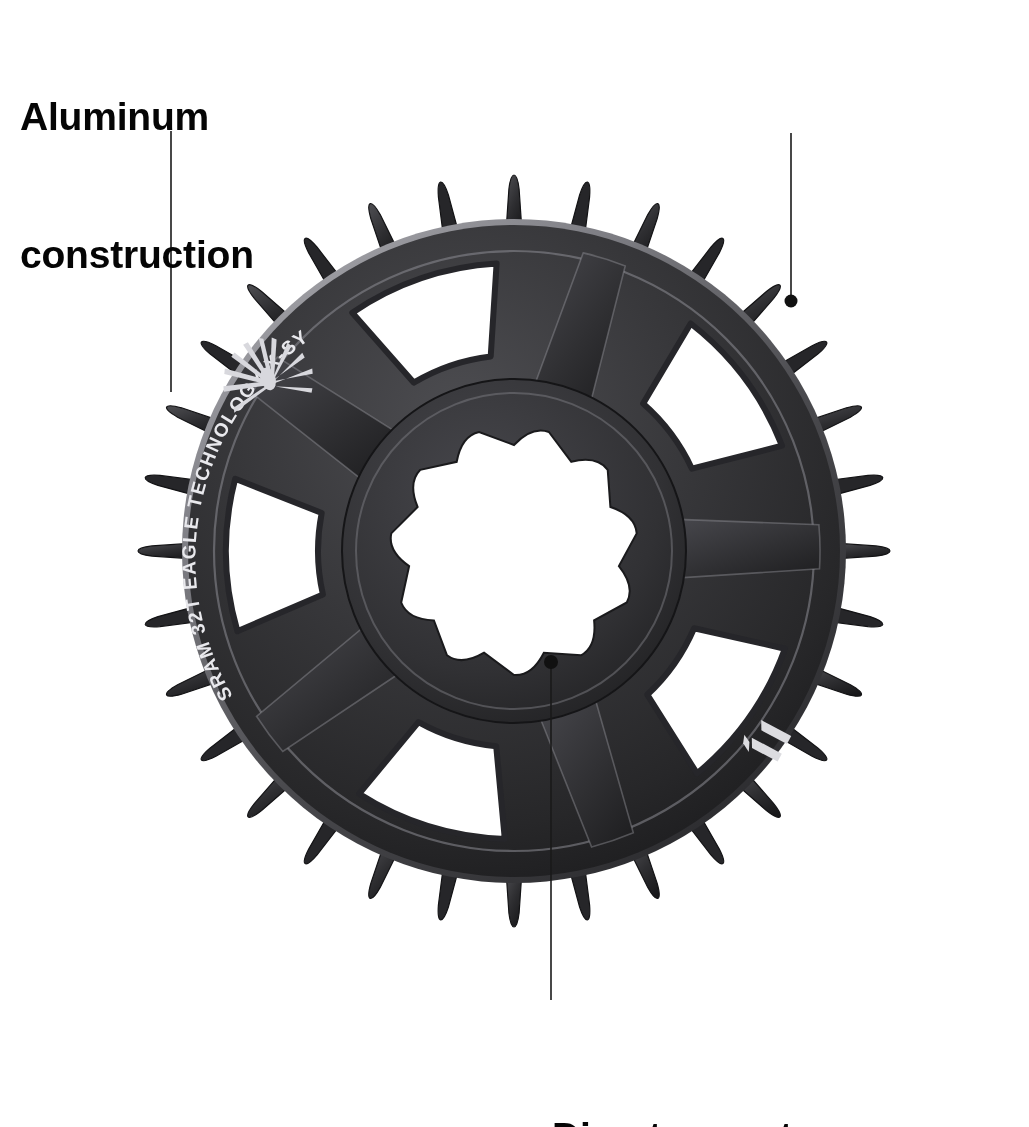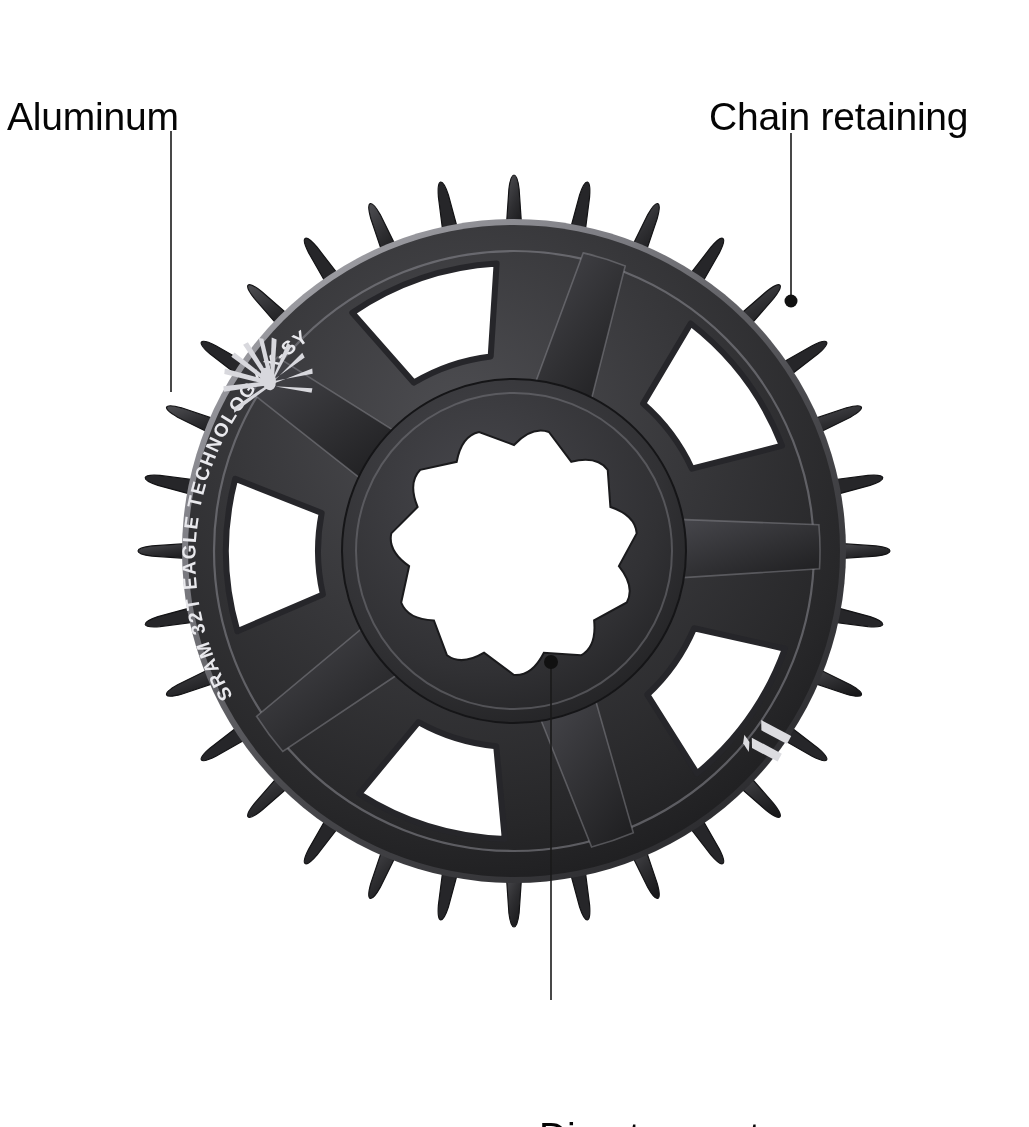--- a/index.html
+++ b/index.html
@@ -13,23 +13,24 @@
     height: 1127px;
     background: #ffffff;
     overflow: hidden;
     font-family: "Liberation Sans", sans-serif;
   }
   .callout {
     position: absolute;
     color: #050505;
     font-size: 39px;
     line-height: 46px;
-    font-weight: 400;
+    font-weight: 700;
     letter-spacing: -0.2px;
     white-space: pre;
+    margin-left: 13px;
   }
   .callout-line1 { display: block; }
   .callout-line2 { display: block; }
 
   #callout-aluminum   { left: 7px;   top: 2px;  text-align: left; }
   #callout-chain      { left: 709px; top: 2px;  text-align: left; }
   #callout-directmount{ left: 539px; top: 1022px; text-align: left; }
 
   #product-figure {
     position: absolute;
@@ -172,24 +173,24 @@
         <line x1="791" y1="133" x2="791" y2="299"></line>
         <circle cx="791" cy="301" r="6.5" stroke="none"></circle>
         <line x1="551" y1="666" x2="551" y2="1000"></line>
         <circle cx="551" cy="662" r="7" stroke="none"></circle>
       </g>
     </svg>
   </div>
 
   <div class="callout" id="callout-aluminum">
     <span class="callout-line1">Aluminum</span>
+    <span class="callout-line2">construction</span>
   </div>
 
   <div class="callout" id="callout-chain">
-    <span class="callout-line1">Chain retaining</span>
   </div>
 
   <div class="callout" id="callout-directmount">
     <span class="callout-line1">Direct-mount</span>
     
   </div>
 
 </div>
 
 </body></html>

